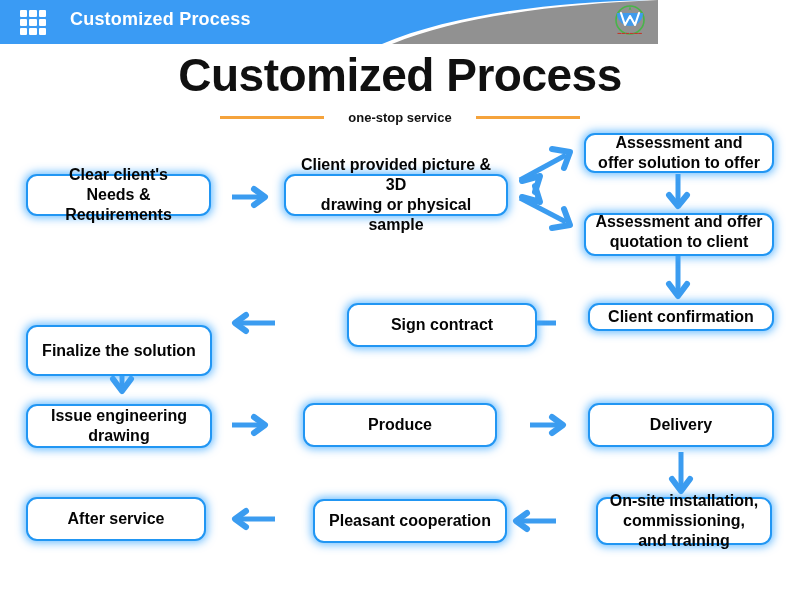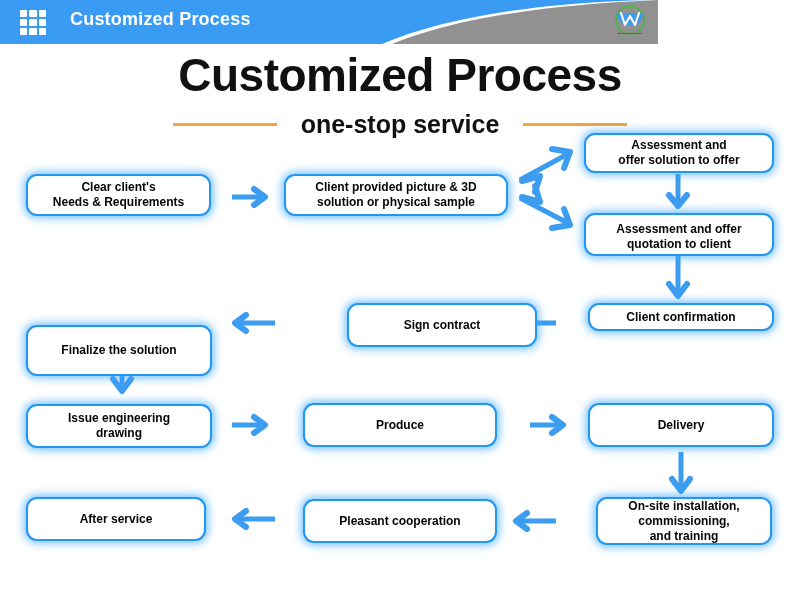--- a/index.html
+++ b/index.html
@@ -94,40 +94,40 @@
     justify-content: center;
     gap: 24px;
   }
   .rule {
     width: 104px;
     height: 3px;
     background: #F5A33C;
     flex: none;
   }
   #subtitle {
-    font-size: 25px;
+    font-size: 13px;
     font-weight: bold;
     color: #111111;
     white-space: nowrap;
   }
 
   
   .node {
     position: absolute;
     box-sizing: border-box;
     background: #ffffff;
     border: 2.5px solid #2196f3;
     border-radius: 11px;
     box-shadow: 0 0 9px 2px rgba(64,169,255,0.75);
     display: flex;
     align-items: center;
     justify-content: center;
     text-align: center;
     color: #050505;
-    font-size: 12px;
+    font-size: 16px;
     font-weight: bold;
     line-height: 1.25;
     padding: 2px 6px;
   }
   .node span { display: block; }
 
   
   .arrow {
     position: absolute;
   }
@@ -253,21 +253,21 @@
   <div class="node" style="left:26px; top:174px; width:185px; height:42px;">
     <div>
       <span>Clear client's</span>
       <span>Needs &amp; Requirements</span>
     </div>
   </div>
 
   <div class="node" style="left:284px; top:174px; width:224px; height:42px;">
     <div>
       <span>Client provided picture &amp; 3D</span>
-      <span>solution or physical sample</span>
+      <span>drawing or physical sample</span>
     </div>
   </div>
 
   <div class="node" style="left:584px; top:133px; width:190px; height:40px;">
     <div>
       <span>Assessment and</span>
       <span>offer solution to offer</span>
     </div>
   </div>
 
@@ -316,21 +316,21 @@
       <span>and training</span>
     </div>
   </div>
 
   <div class="node" style="left:588px; top:403px; width:186px; height:44px;">
     <div>
       <span>Delivery</span>
     </div>
   </div>
 
-  <div class="node" style="left:303px; top:499px; width:194px; height:44px;text-align:center;">
+  <div class="node" style="left:313px; top:499px; width:194px; height:44px;text-align:center;">
     <div>
       <span>Pleasant cooperation</span>
     </div>
   </div>
 
   <div class="node" style="left:26px; top:497px; width:180px; height:44px;">
     <div>
       <span>After service</span>
     </div>
   </div>

